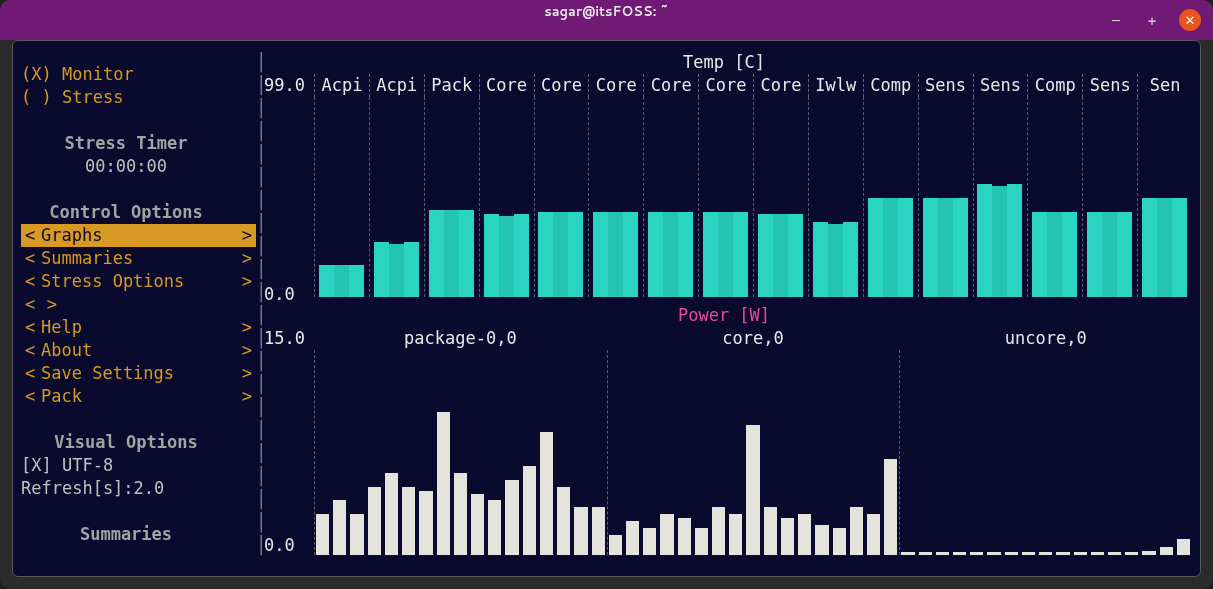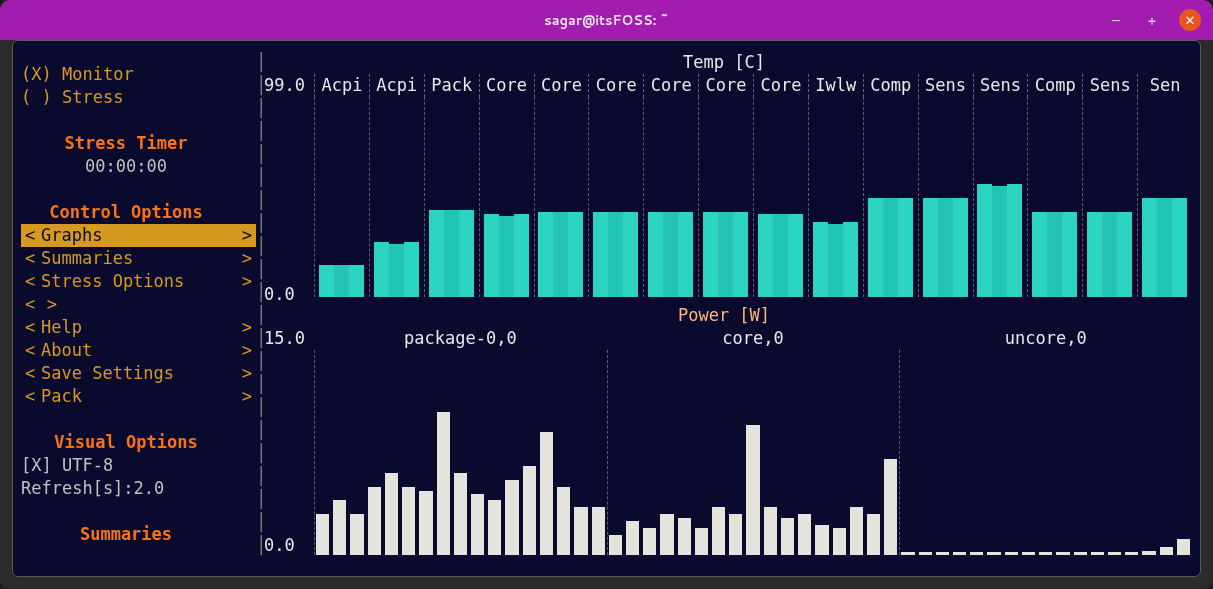--- a/index.html
+++ b/index.html
@@ -17,23 +17,23 @@
     width: 1213px;
     height: 589px;
     background: #2b2b2b;
     border-radius: 10px;
     overflow: hidden;
     display: flex;
     flex-direction: column;
   }
   .titlebar {
     height: 40px;
-    background: #a21caf;
+    background: #701a75;
     display: flex;
-    align-items: center;
+    align-items: flex-start;
     justify-content: center;
     position: relative;
     color: #e8e8e8;
     font-weight: bold;
     font-size: 13px;
     font-family: "Cantarell", "DejaVu Sans", sans-serif;
   }
   .wincontrols {
     position: absolute;
     right: 12px;
@@ -60,21 +60,21 @@
   .sidebar {
     width: 235px;
     flex-shrink: 0;
   }
   .orange { color:#d79921; }
   .menuitem { color:#d79921; display:flex; }
   .menuitem.sel { background:#d79921; color:#0a0a2e; }
   .menuitem .ml { width:20px; text-align:left; padding-left:4px;}
   .menuitem .mt { flex:1; }
   .menuitem .mr { width:20px; text-align:right; padding-right:4px;}
-  .heading { color:#f97316; font-weight:bold; text-align:center; width:210px; }
+  .heading { color:#a3a3a3; font-weight:bold; text-align:center; width:210px; }
   .centered { text-align:center; width:210px; }
   .right-area {
     flex: 1;
     position: relative;
   }
   .axis-v-border {
     position:absolute;
     left:0; top:0; bottom:0;
     color:#808088;
     display:flex; flex-direction:column;
@@ -118,21 +118,21 @@
     padding:0 4px;
   }
   .bar {
     width:15px;
     background:#2bd4c2;
   }
   .bar:nth-child(2){ background:#24c4b3;}
   .bar:nth-child(3){ background:#2bd4c2;}
 
   
-  .power-title { position:absolute; color:#fdba74; left:50%; transform:translateX(-50%); }
+  .power-title { position:absolute; color:#ec4899; left:50%; transform:translateX(-50%); }
   .power-cols {
     position:absolute;
     left:58px; right:0;
     display:flex;
     height:23px;
   }
   .power-col-lbl {
     flex:1;
     text-align:center;
     color:#e8e8e8;

